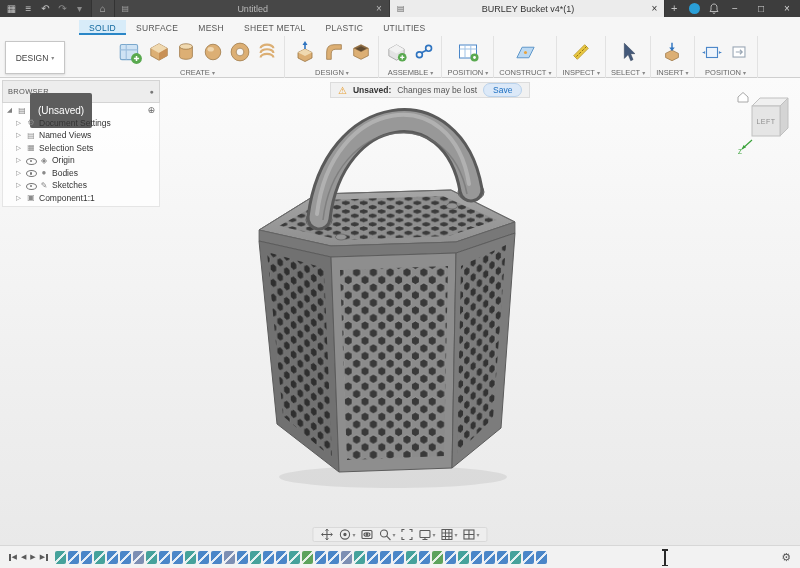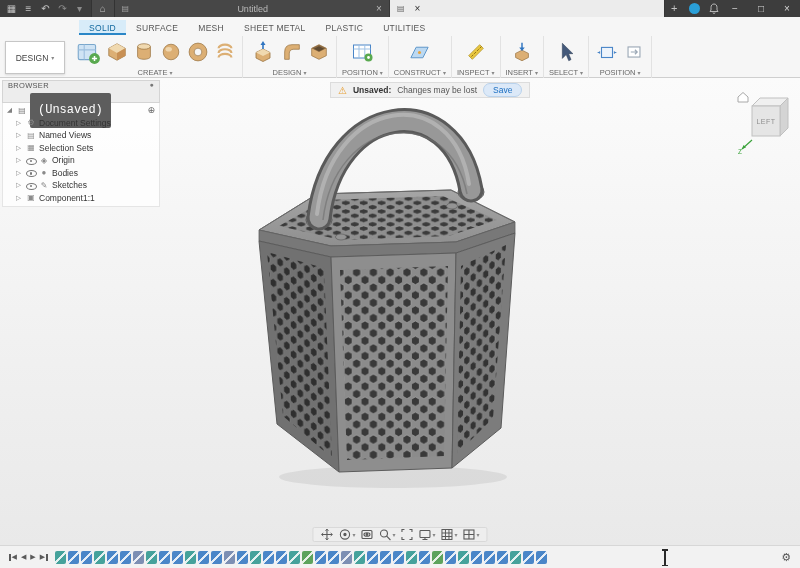--- a/index.html
+++ b/index.html
@@ -29,45 +29,45 @@
 
   
   .ribbon { position:absolute; top:17px; left:0; right:0; height:61px;
     background:#f6f6f6; border-bottom:1px solid #cfcfcf; }
   .rtabs { display:flex; margin-left:79px; height:18px; align-items:flex-end; }
   .rtab { font-size:8.5px; color:#555; padding:3px 10px 2px; letter-spacing:.3px; }
   .rtab.active { background:#d8ecf9; color:#11689e; border-bottom:2px solid #2a86c7; padding-bottom:0; }
   .wsbtn { position:absolute; left:5px; top:24px; width:60px; height:33px;
     background:#fff; border:1px solid #c6c6c6; box-shadow:0 1px 2px rgba(0,0,0,.12);
     display:flex; align-items:center; justify-content:center; gap:3px; font-size:8.5px; color:#444; }
-  .tools { position:absolute; left:68px; top:19px; right:0; height:42px; display:flex; }
+  .tools { position:absolute; left:68px; top:19px; right:0; height:42px; display:flex;justify-content:center; }
   .group { display:flex; flex-direction:column; align-items:center; padding:1px 5px 0;
     border-right:1px solid #e2e2e2; }
   .gicons { display:flex; align-items:center; gap:2px; height:30px; }
   .icell { width:25px; height:26px; display:flex; align-items:center; justify-content:center; }
   .icell.big { width:29px; }
   .glabel { font-size:7.5px; color:#666; margin-top:1px; display:flex; gap:2px; align-items:center; }
   .caret { font-size:6px; color:#888; }
 
   
   .canvas { position:absolute; top:78px; left:0; right:0; bottom:23px;
     background:linear-gradient(#fbfbfb,#e9e9e9); overflow:hidden; }
 
   
   .panelhead { height:23px; background:#ededed; border:1px solid #d4d4d4;
-    display:flex; align-items:flex-start; justify-content:space-between; padding:0 5px;
+    display:flex; align-items:center; justify-content:space-between; padding:0 5px;
     font-size:7.5px; color:#555; letter-spacing:.3px; }
   .panelhead .pdot { font-size:7px; color:#777; }
   .browser { position:absolute; left:2px; top:2px; width:158px; }
   .btree { background:rgba(255,255,255,.72); border:1px solid rgba(213,213,213,.6); border-top:none; padding:1px 0 2px; }
   .brow { height:12.5px; display:flex; align-items:center; font-size:8.5px; color:#333; padding-left:4px; gap:3px; white-space:nowrap; }
   .brow .exp { font-size:6.5px; color:#808080; width:7px; }
   .brow .bglyph { font-size:8px; color:#8a8a8a; width:10px; text-align:center; }
   .brow.root .bglyph { color:#777; }
-  .rootpill { background:#5d5d5d; color:#fff; padding:12px 8px; border-radius:2px; font-size:12px; line-height:11px;font-family:Liberation Mono, monospace; }
+  .rootpill { background:#5d5d5d; color:#fff; padding:12px 8px; border-radius:2px; font-size:10px; line-height:11px; }
   .brow .spacer { flex:1; }
   .brow .cplus { font-size:9px; color:#666; margin-right:4px; }
   .brow.child { padding-left:13px; }
   .eye { position:relative; width:10px; height:9px; display:inline-block; }
   .eye::before { content:""; position:absolute; left:0; top:2px; width:9px; height:5px;
     border:1px solid #777; border-radius:50%; }
   .eye::after { content:""; position:absolute; left:3.5px; top:4px; width:2.5px; height:2.5px;
     background:#777; border-radius:50%; }
 
   
@@ -135,20 +135,21 @@
       <span class="tb-ic dim">▾</span>
     </div>
     <div class="hometab">⌂</div>
     <div class="dtab">
       <span class="dtab-ic">▤</span>
       <span class="dtab-label">Untitled</span>
       <span class="dtab-close">×</span>
     </div>
     <div class="dtab active">
       <span class="dtab-ic">▤</span>
+      <span class="dtab-label">BURLEY Bucket v4*(1)</span>
       <span class="dtab-close">×</span>
     </div>
     <div class="newtab">+</div>
     <div class="tb-right">
       <span class="avatar"></span>
       <span class="bellwrap">
         <svg width="10" height="11" viewBox="0 0 10 11">
             <path d="M5,1 C3,1 2,2.5 2,4.5 L2,7 L1,8.5 L9,8.5 L8,7 L8,4.5 C8,2.5 7,1 5,1 Z M4,9.5 a1,1 0 0 0 2,0" fill="none" stroke="#c3c3c3" stroke-width=".9"></path>
           </svg>
       </span>
@@ -245,20 +246,43 @@
               <polygon points="12,5.6 17.6,8.4 12,11.2 6.4,8.4" fill="#5f4a30"></polygon>
             </svg>
           </span>
         </div>
         <div class="glabel">
           <span>DESIGN</span>
             <span class="caret">▾</span>
         </div>
       </div>
 
+      <div class="group">
+        <div class="gicons">
+          <span class="icell">
+            <svg viewBox="0 0 24 24" width="23" height="23">
+              <polygon points="12,4 20,8.5 20,15.5 12,20 4,15.5 4,8.5" fill="#e3e3e3" stroke="#9a9a9a" stroke-width=".8"></polygon>
+              <polygon points="12,4 20,8.5 12,13 4,8.5" fill="#f2f2f2"></polygon>
+              <circle cx="18" cy="17" r="4.5" fill="#59a94f"></circle>
+              <path d="M18,14.8 V19.2 M15.8,17 H20.2" stroke="#fff" stroke-width="1.3"></path>
+            </svg>
+          </span>
+          <span class="icell">
+            <svg viewBox="0 0 24 24" width="22" height="22">
+              <circle cx="7" cy="15" r="3.2" fill="none" stroke="#2f74c0" stroke-width="1.8"></circle>
+              <circle cx="17" cy="8" r="3.2" fill="none" stroke="#2f74c0" stroke-width="1.8"></circle>
+              <line x1="9.3" y1="12.8" x2="14.7" y2="10.2" stroke="#2f74c0" stroke-width="1.8"></line>
+            </svg>
+          </span>
+        </div>
+        <div class="glabel">
+          <span>ASSEMBLE</span>
+            <span class="caret">▾</span>
+        </div>
+      </div>
 
       <div class="group">
         <div class="gicons">
           <span class="icell big">
             <svg viewBox="0 0 24 24" width="24" height="24">
               <rect x="3.5" y="5" width="17" height="13" fill="#fff" stroke="#4a86c8" stroke-width="1"></rect>
               <path d="M3.5,9 H20.5 M9,5 V18 M14.8,5 V18" stroke="#9ec1e4" stroke-width="1" fill="none"></path>
               <circle cx="18.5" cy="17.5" r="4" fill="#59a94f"></circle>
               <circle cx="18.5" cy="17.5" r="1.4" fill="#fff"></circle>
             </svg>
@@ -297,42 +321,42 @@
         <div class="glabel">
           <span>INSPECT</span>
             <span class="caret">▾</span>
         </div>
       </div>
 
       <div class="group">
         <div class="gicons">
           <span class="icell">
             <svg viewBox="0 0 24 24" width="22" height="22">
+              <polygon points="8,2.5 8,19 12.2,14.8 15,21.5 17.5,20.3 14.8,13.8 19.5,13.8" fill="#44597a" stroke="#2e3e57" stroke-width=".6"></polygon>
+            </svg>
+          </span>
+        </div>
+        <div class="glabel">
+          <span>SELECT</span>
+            <span class="caret">▾</span>
+        </div>
+      </div>
+
+      <div class="group">
+        <div class="gicons">
+          <span class="icell">
+            <svg viewBox="0 0 24 24" width="22" height="22">
               <polygon points="12,10 19,13.5 19,18 12,21.5 5,18 5,13.5" fill="#dcaf74" stroke="#9a7340" stroke-width=".8"></polygon>
               <path d="M12,2 V7.5" stroke="#2f74c0" stroke-width="1.6"></path>
               <path d="M12,11 L9,7 L15,7 Z" fill="#2f74c0"></path>
             </svg>
           </span>
         </div>
         <div class="glabel">
           <span>INSERT</span>
-            <span class="caret">▾</span>
-        </div>
-      </div>
-
-      <div class="group">
-        <div class="gicons">
-          <span class="icell">
-            <svg viewBox="0 0 24 24" width="22" height="22">
-              <polygon points="8,2.5 8,19 12.2,14.8 15,21.5 17.5,20.3 14.8,13.8 19.5,13.8" fill="#44597a" stroke="#2e3e57" stroke-width=".6"></polygon>
-            </svg>
-          </span>
-        </div>
-        <div class="glabel">
-          <span>SELECT</span>
             <span class="caret">▾</span>
         </div>
       </div>
 
       <div class="group">
         <div class="gicons">
           <span class="icell">
             <svg viewBox="0 0 24 24" width="22" height="22">
               <rect x="6" y="7" width="12" height="11" fill="#eef4fb" stroke="#4a86c8" stroke-width="1.2"></rect>
               <path d="M4,12.5 L1.8,12.5 M20,12.5 L22.2,12.5" stroke="#4a86c8" stroke-width="1.2"></path>

